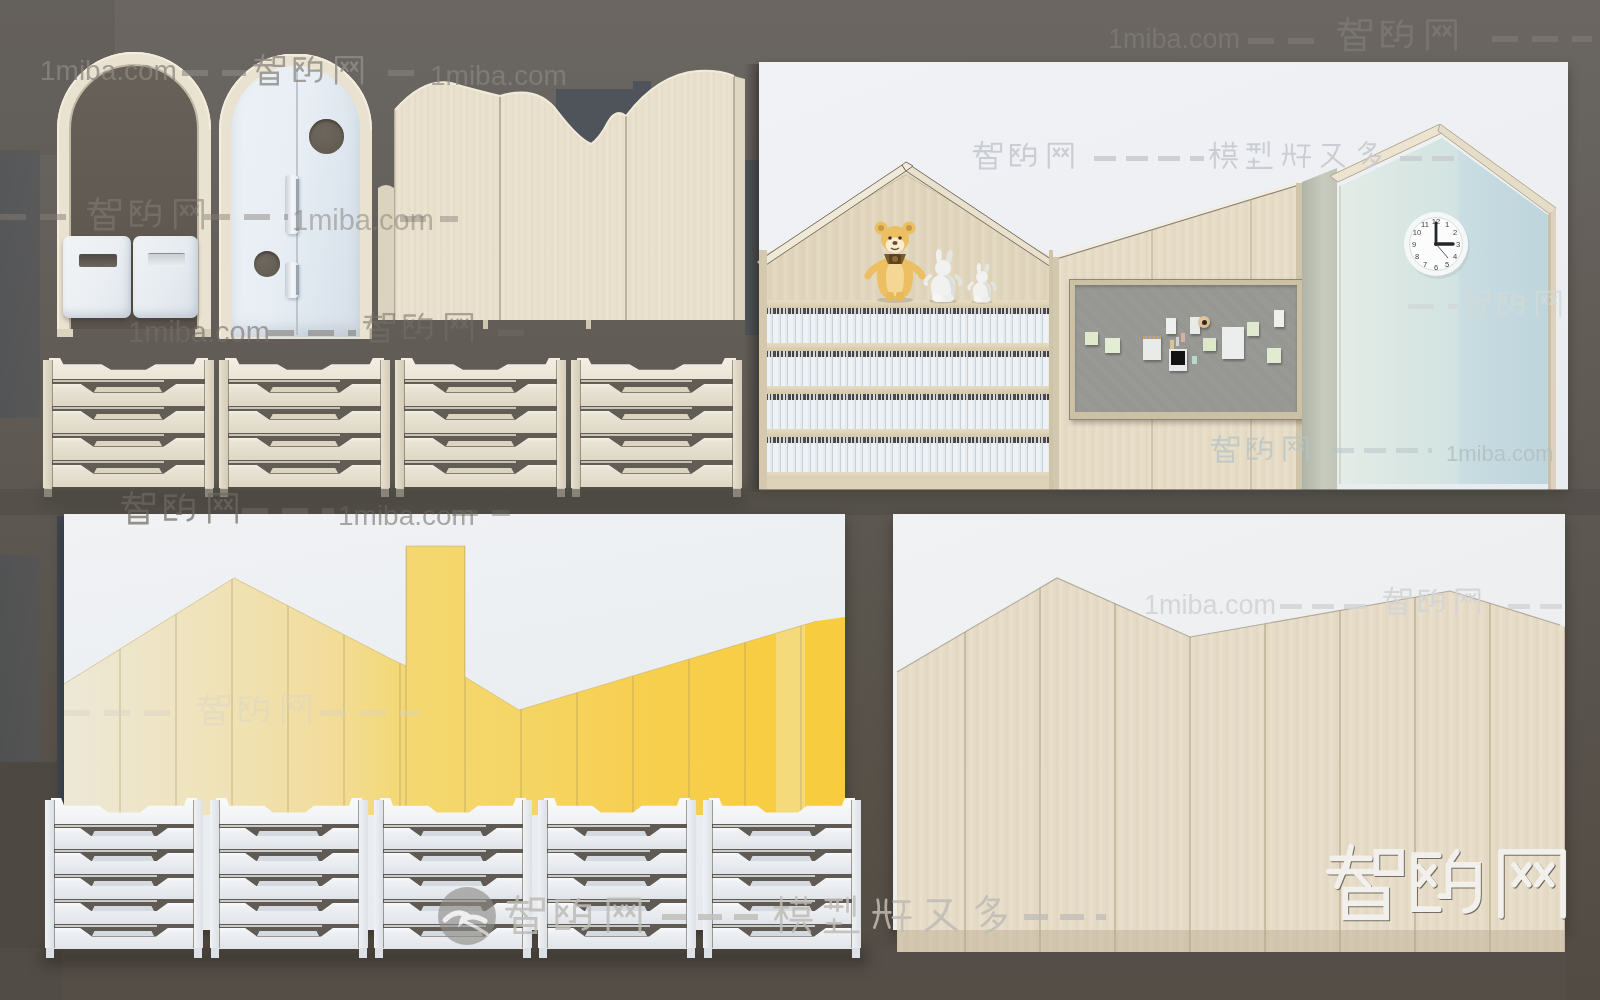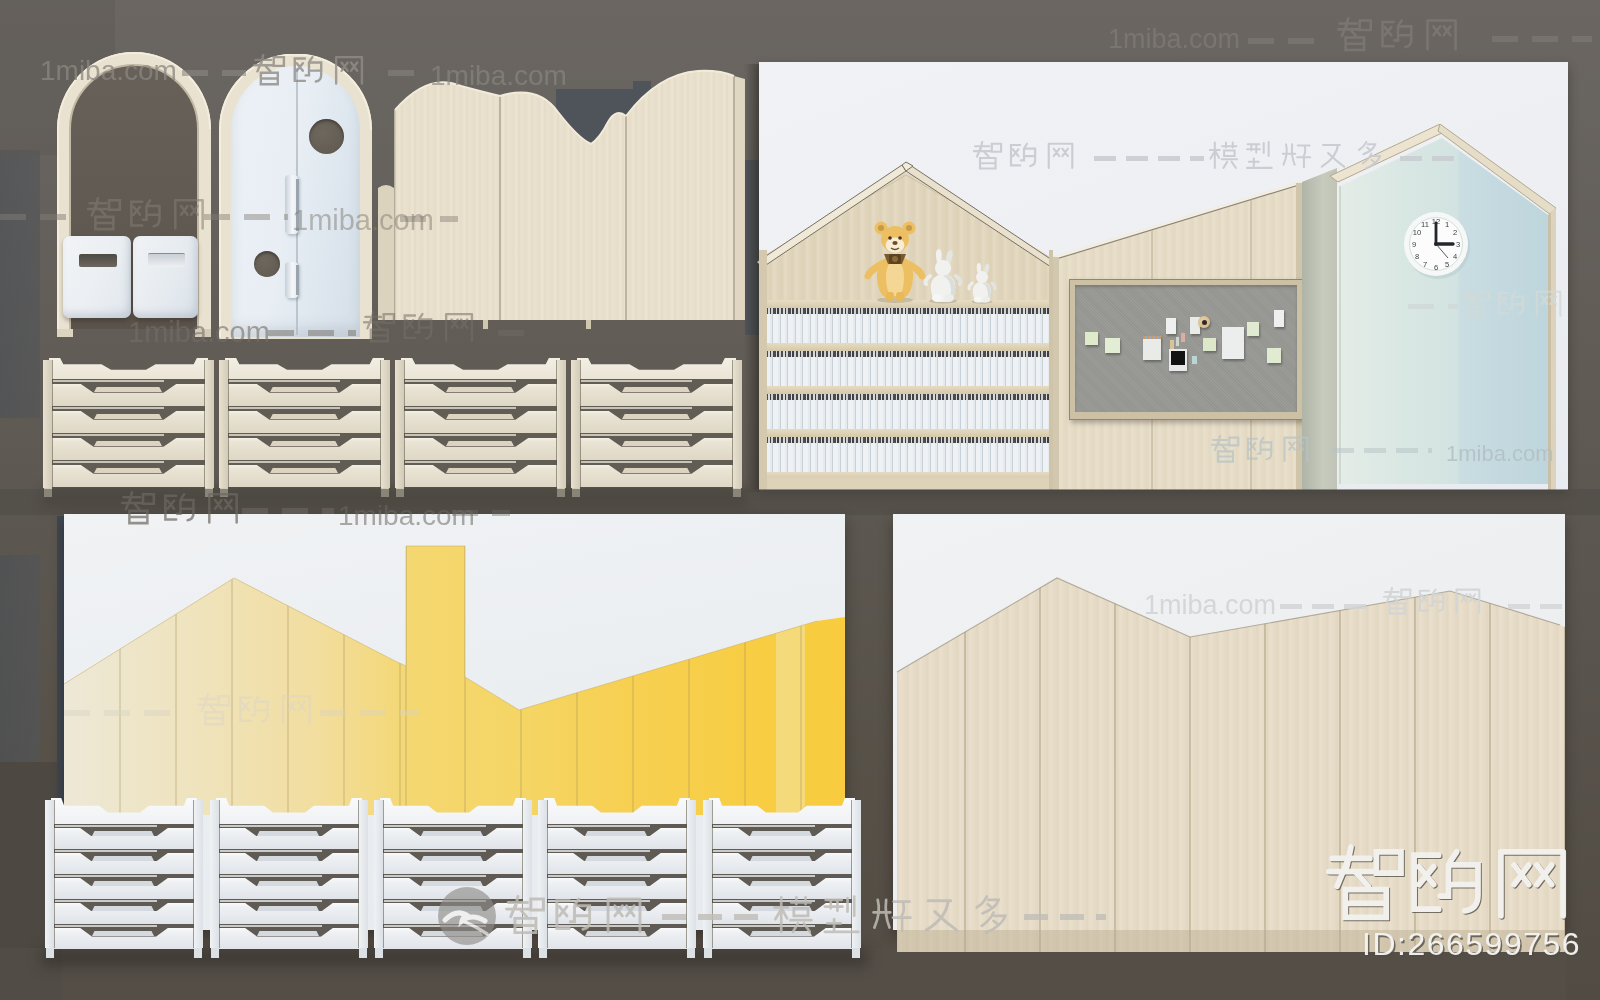--- a/index.html
+++ b/index.html
@@ -761,13 +761,12 @@
 <div style="position:absolute;left:1024px;top:914px;width:82px;height:6px;opacity:0.75;background:repeating-linear-gradient(90deg,#bfbcb6 0 24px,transparent 24px 36px)"></div>
 
 <svg style="position:absolute;left:1324px;top:842px;color:#f3f2ef;opacity:0.95;filter:drop-shadow(1.5px 1.5px 0px rgba(80,75,65,.8));" width="249" height="82" viewBox="0 0 304 100">
       <g stroke-width="8.5">
         <use href="#g-zhi" x="0" y="0"></use>
         <use href="#g-ou" x="102" y="0"></use>
         <use href="#g-wang" x="204" y="0"></use>
       </g>
     </svg>
 
-<div style="position:absolute;left:1362px;top:926px;font-size:32px;color:#f4f3f1;opacity:0.97;font-weight:400;letter-spacing:1.5px;white-space:nowrap;text-shadow:1.5px 1.5px 0 rgba(80,75,65,.8)">ID:266599756</div>
 </div>
 </body></html>

